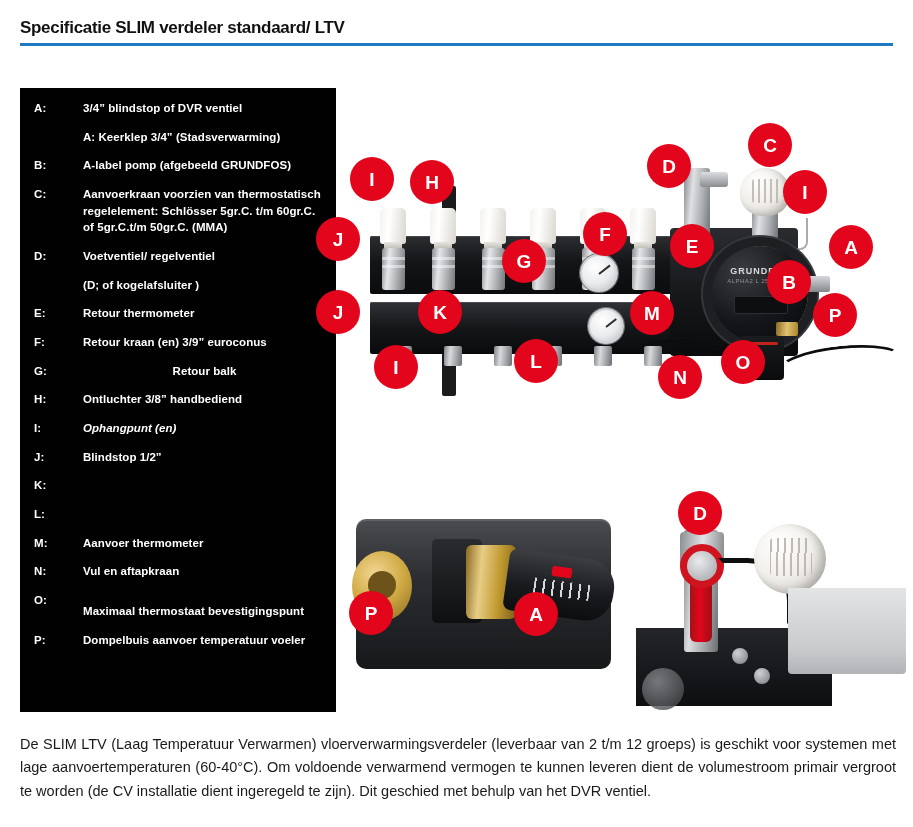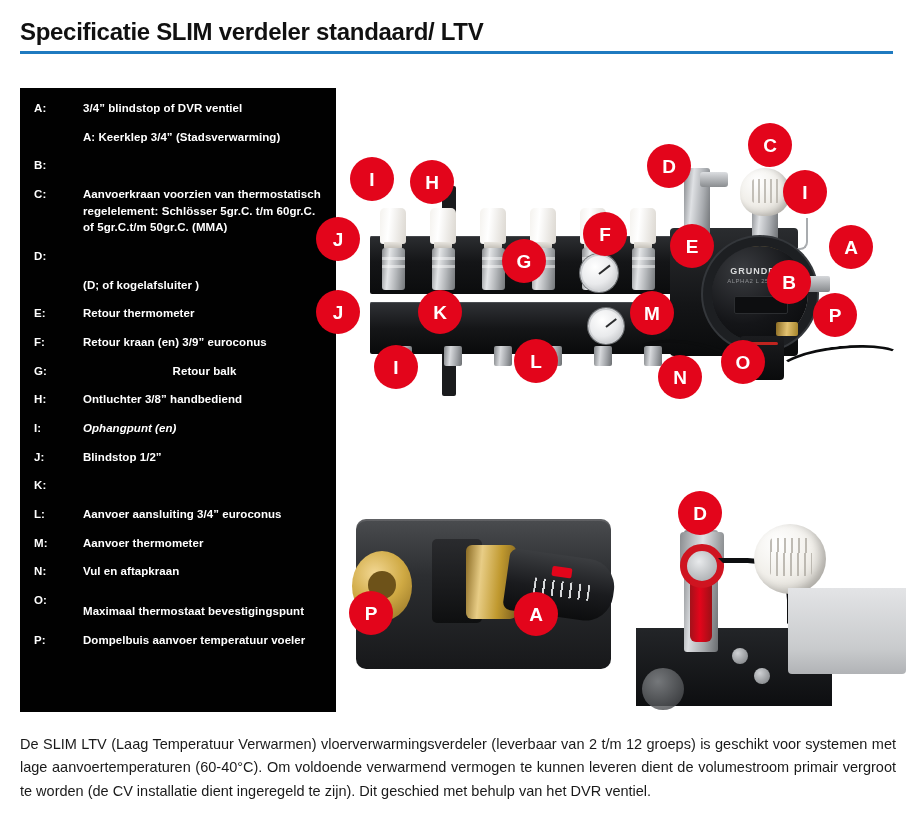--- a/index.html
+++ b/index.html
@@ -18,21 +18,21 @@
   }
 
   
   #page-header {
     position: absolute;
     left: 20px;
     top: 18px;
     width: 875px;
   }
   #page-title {
-    font-size: 24px;
+    font-size: 17px;
     font-weight: bold;
     letter-spacing: -0.3px;
     color: #111111;
     line-height: 1.15;
     white-space: nowrap;
   }
   #title-rule {
     margin-top: 5px;
     height: 3px;
     width: 873px;
@@ -436,27 +436,29 @@
     <div class="legend-row">
       <div class="legend-key" style="color: rgb(255, 255, 255);">A:</div>
       <div class="legend-val" style="color: rgb(255, 255, 255);">3/4”  blindstop of DVR ventiel</div>
     </div>
     <div class="legend-row sub">
       <div class="legend-key" style="color: rgb(255, 255, 255);">A:</div>
       <div class="legend-val" style="color: rgb(255, 255, 255);">A: Keerklep 3/4” (Stadsverwarming)</div>
     </div>
     <div class="legend-row">
       <div class="legend-key" style="color: rgb(255, 255, 255);">B:</div>
+      <div class="legend-val" style="color: rgb(255, 255, 255);">A-label pomp (afgebeeld GRUNDFOS)</div>
     </div>
     <div class="legend-row">
       <div class="legend-key" style="color: rgb(255, 255, 255);">C:</div>
       <div class="legend-val" style="color: rgb(255, 255, 255);">Aanvoerkraan voorzien van thermostatisch regelelement: Schlösser  5gr.C. t/m 60gr.C. of 5gr.C.t/m 50gr.C. (MMA)</div>
     </div>
     <div class="legend-row">
       <div class="legend-key" style="color: rgb(255, 255, 255);">D:</div>
+      <div class="legend-val" style="color: rgb(255, 255, 255);">Voetventiel/ regelventiel</div>
     </div>
     <div class="legend-row sub">
       <div class="legend-key" style="color: rgb(255, 255, 255);">D:</div>
       <div class="legend-val" style="color: rgb(255, 255, 255);">(D; of kogelafsluiter )</div>
     </div>
     <div class="legend-row">
       <div class="legend-key" style="color: rgb(255, 255, 255);">E:</div>
       <div class="legend-val" style="color: rgb(255, 255, 255);">Retour thermometer</div>
     </div>
     <div class="legend-row">
@@ -477,21 +479,20 @@
     </div>
     <div class="legend-row">
       <div class="legend-key" style="color: rgb(255, 255, 255);">J:</div>
       <div class="legend-val" style="color: rgb(255, 255, 255);">Blindstop 1/2”</div>
     </div>
     <div class="legend-row">
       <div class="legend-key" style="color: rgb(255, 255, 255);">K:</div>
     </div>
     <div class="legend-row">
       <div class="legend-key" style="color: rgb(255, 255, 255);">L:</div>
-      <div class="legend-val" style="color: rgb(255, 255, 255);">Aanvoer aansluiting 3/4” euroconus</div>
     </div>
     <div class="legend-row">
       <div class="legend-key" style="color: rgb(255, 255, 255);">M:</div>
       <div class="legend-val" style="color: rgb(255, 255, 255);">Aanvoer thermometer</div>
     </div>
     <div class="legend-row">
       <div class="legend-key" style="color: rgb(255, 255, 255);">N:</div>
       <div class="legend-val" style="color: rgb(255, 255, 255);">Vul en aftapkraan</div>
     </div>
     <div class="legend-row">

